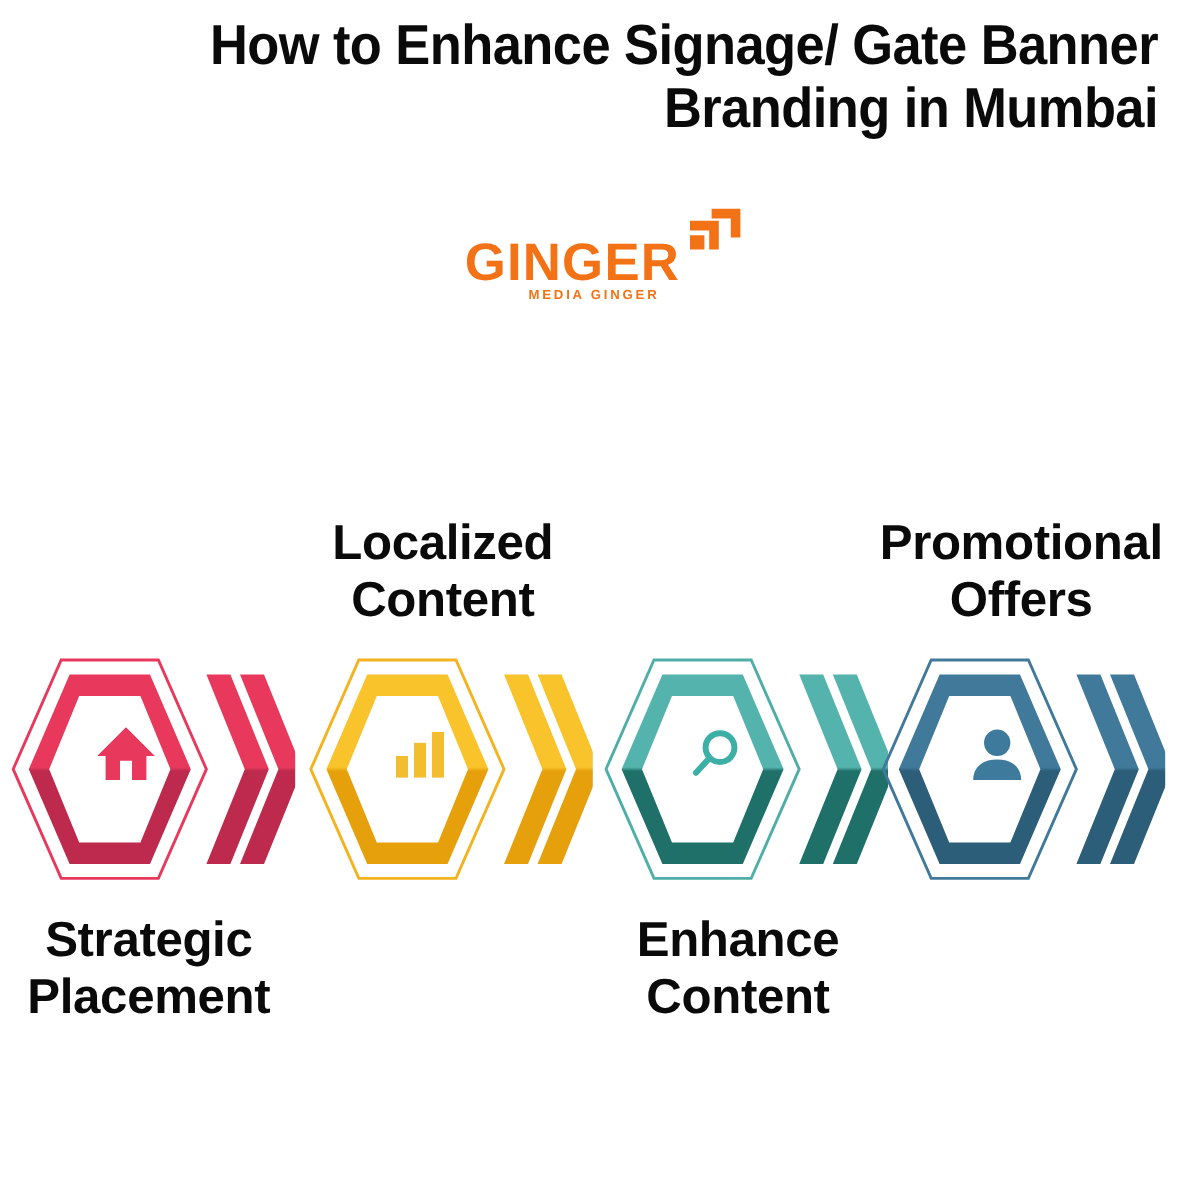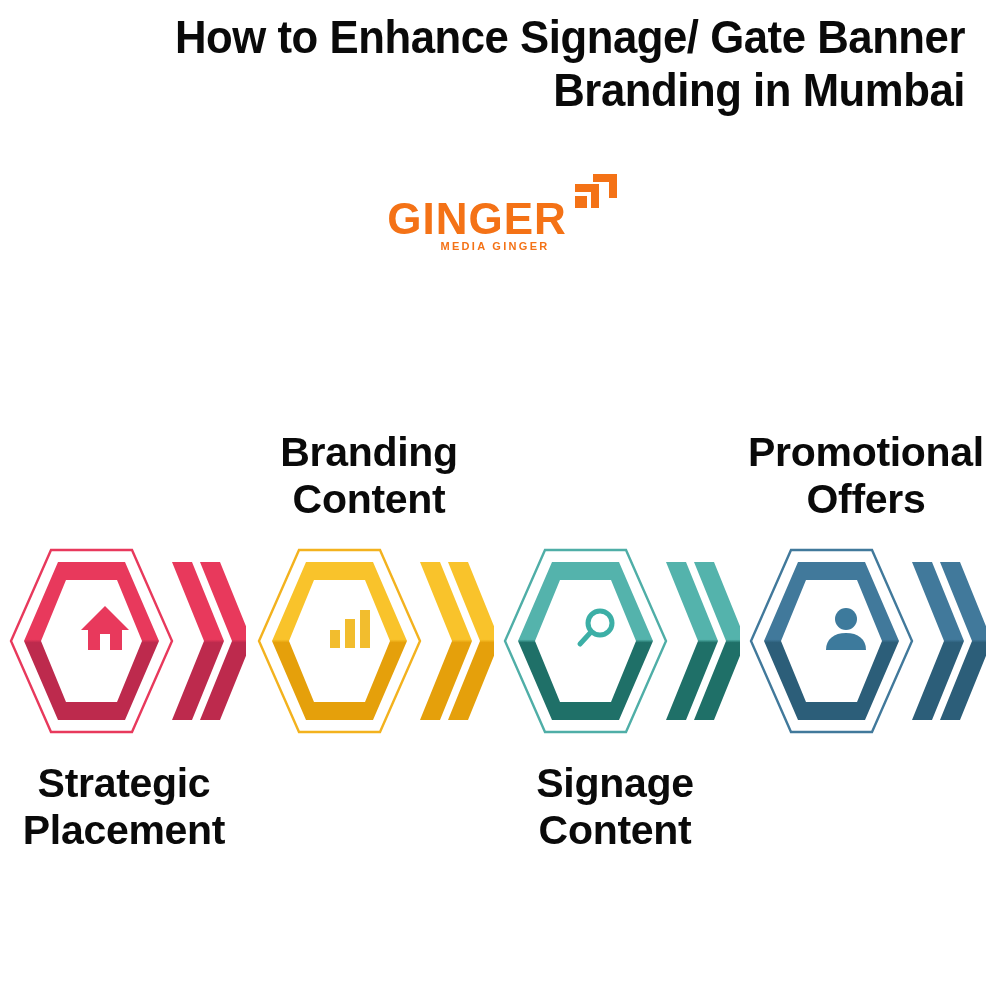--- a/index.html
+++ b/index.html
@@ -83,21 +83,21 @@
   }
   .step {
     position: absolute;
     top: 0;
     width: 250px;
     height: 470px;
   }
   .step-1 { left: -4px; }
   .step-2 { left: 244px; }
   .step-3 { left: 490px; }
-  .step-4 { left: 736px; }
+  .step-4 { left: 721px; }
 
   .hex-art {
     position: absolute;
     top: 126px;
     left: 0;
     width: 250px;
     height: 190px;
   }
 
   .step-label {
@@ -196,21 +196,21 @@
         <polygon points="176,16 196,16 228,95 196,174 176,174 208,95" fill="url(#g2)"></polygon>
         <polygon points="204,16 224,16 256,95 224,174 204,174 236,95" fill="url(#g2)"></polygon>
         <g transform="translate(84,62)">
           <rect x="2" y="22" width="10" height="18" fill="#F2BD2E"></rect>
           <rect x="17" y="11" width="10" height="29" fill="#F2BD2E"></rect>
           <rect x="32" y="2" width="10" height="38" fill="#F2BD2E"></rect>
         </g>
       </svg>
     </div>
     <div class="step-label label-top">
-      <div>Branding</div>
+      <div>Localized</div>
       <div>Content</div>
     </div>
   </div>
 
   <div class="step step-3">
     <div class="hex-art">
       <svg viewBox="0 0 250 190" width="250" height="190">
         <defs>
           <linearGradient id="g3" x1="0" y1="0" x2="0" y2="1">
             <stop offset="0%" stop-color="#54B3AC"></stop>
@@ -224,21 +224,21 @@
                  M70,34 L121,34 L146,95 L121,156 L70,156 L45,95 Z" fill="url(#g3)" fill-rule="evenodd"></path>
         <polygon points="176,16 196,16 228,95 196,174 176,174 208,95" fill="url(#g3)"></polygon>
         <polygon points="204,16 224,16 256,95 224,174 204,174 236,95" fill="url(#g3)"></polygon>
         <g transform="translate(84,60)" fill="none" stroke="#3CAFA6" stroke-width="5" stroke-linecap="round">
           <circle cx="26" cy="17" r="12"></circle>
           <line x1="17" y1="26" x2="6" y2="38"></line>
         </g>
       </svg>
     </div>
     <div class="step-label label-bottom">
-      <div>Signage</div>
+      <div>Enhance</div>
       <div>Content</div>
     </div>
   </div>
 
   <div class="step step-4">
     <div class="hex-art">
       <svg viewBox="0 0 250 190" width="250" height="190">
         <defs>
           <linearGradient id="g4" x1="0" y1="0" x2="0" y2="1">
             <stop offset="0%" stop-color="#41799B"></stop>

